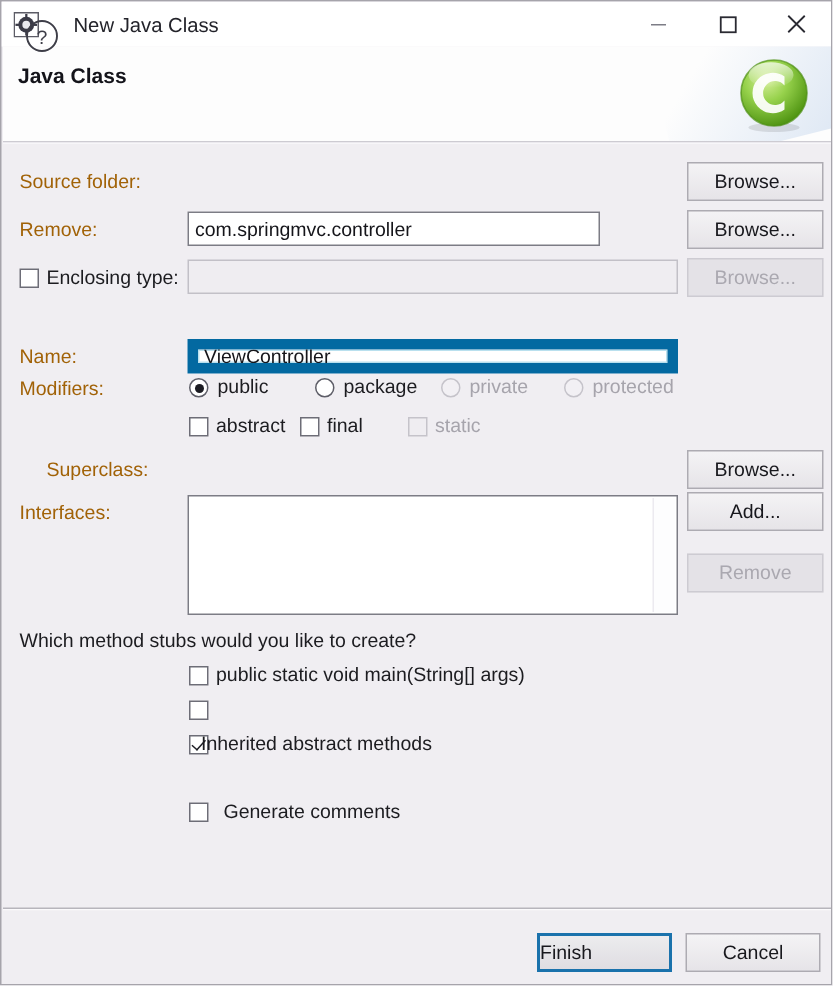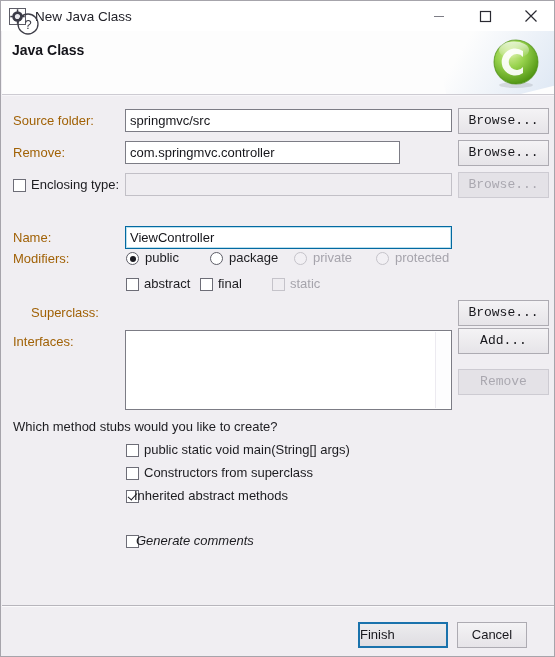--- a/index.html
+++ b/index.html
@@ -24,20 +24,21 @@
 
   
   .titlebar {
     position: absolute;
     left: 0; top: 0;
     width: 100%;
     height: 30px;
     background: #ffffff;
     display: flex;
     align-items: center;
+    gap: 14px;
   }
   .title-icon {
     margin-left: 8px;
     width: 17px; height: 17px;
     position: relative;
     flex: none;
   }
   .title-text {
     margin-left: 9px;
     font-size: 13.5px;
@@ -134,36 +135,36 @@
     border: 1px solid #7c7c85;
     box-sizing: border-box;
     font-family: "Liberation Sans", sans-serif;
     font-size: 13px;
     color: #15151a;
     padding: 0 4px;
     line-height: 21px;
     outline: none;
   }
   .field.focused {
-    border: 1px solid #0369a1;
+    border: 7px solid #0369a1;
     box-shadow: inset 0 0 0 1px #b9e0ee;
   }
   .field.disabled {
     background: #efedf1;
     border: 1px solid #c2c0c7;
     color: #a3a1a8;
   }
 
   .btn {
     position: absolute;
     height: 26px;
     background: linear-gradient(180deg, #f4f3f5 0%, #e6e4e8 100%);
     border: 1px solid #adabb2;
     box-sizing: border-box;
-    font-family: Liberation Mono, monospace;
+    font-family: Liberation Sans, sans-serif;
     font-size: 13px;
     color: #18181d;
     text-align: center;
     line-height: 24px;
     cursor: default;
     padding: 0;
   }
   .btn.disabled {
     background: #e4e2e7;
     border: 1px solid #cdcbd2;
@@ -281,21 +282,21 @@
     font-size: 13px;
     color: #18181d;
     line-height: 22px;
     text-align: left;
     cursor: default;
     padding: 0;
   }
   .btn-cancel {
     position: absolute;
     left: 456px; top: 621px;
-    width: 70px; height: 26px;
+    width: 90px; height: 26px;
     background: linear-gradient(180deg, #f4f3f5 0%, #e6e4e8 100%);
     border: 1px solid #adabb2;
     box-sizing: border-box;
     font-family: "Liberation Sans", sans-serif;
     font-size: 13px;
     color: #18181d;
     line-height: 24px;
     text-align: center;
     cursor: default;
     padding: 0;
@@ -361,21 +362,20 @@
         <ellipse cx="24" cy="13" rx="15" ry="8.5" fill="url(#gloss)"></ellipse>
       </svg>
     </div>
   </div>
   <div class="hdr-sep"></div>
   <div class="hdr-sep2"></div>
 
   <div class="body">
 
     <span class="lbl" style="left:11px; top:17px;">Source folder:</span>
-    <input class="field" style="left: 123px; top: 13px; width: 327px;" type="text" value="springmvc/src">
     <button class="btn" style="left:456px; top:12px; width:91px;">Browse...</button>
 
     <span class="lbl" style="left:11px; top:49px;">Remove:</span>
     <input class="field" style="left: 123px; top: 45px; width: 275px;" type="text" value="com.springmvc.controller">
     <button class="btn" style="left:456px; top:44px; width:91px;">Browse...</button>
 
     <span class="cb" style="left:11px; top:83px;"></span>
     <span class="opt-lbl" style="left:29px; top:81px;">Enclosing type:</span>
     <input class="field disabled" style="left: 123px; top: 77px; width: 327px;" type="text" disabled="" value="">
     <button class="btn disabled" style="left:456px; top:76px; width:91px;">Browse...</button>
@@ -415,28 +415,27 @@
     </div>
     <button class="btn" style="left:456px; top:232px; width:91px;">Add...</button>
     <button class="btn disabled" style="left:456px; top:273px; width:91px;">Remove</button>
 
     <span class="qtext" style="left:11px; top:323px;">Which method stubs would you like to create?</span>
 
     <span class="cb" style="left:124px; top:348px;"></span>
     <span class="opt-lbl" style="left:142px; top:346px;">public static void main(String[] args)</span>
 
     <span class="cb" style="left:124px; top:371px;"></span>
-    <span class="opt-lbl" style="left:142px; top:369px;">Constructors from superclass</span>
 
     <span class="cb checked" style="left:124px; top:394px;"></span>
     <span class="opt-lbl" style="left:132px; top:392px;">Inherited abstract methods</span>
 
 
     <span class="cb" style="left:124px; top:439px;"></span>
-    <span class="opt-lbl" style="left:134px; top:437px;font-style:italic;">Generate comments</span>
+    <span class="opt-lbl" style="left:147px; top:437px;">Generate comments</span>
 
   </div>
 
   <div class="foot-sep"></div>
   <div class="foot-sep2"></div>
   <div class="footer"></div>
 
   <span class="help-icon">
     <svg width="24" height="24" viewBox="0 0 24 24">
       <circle cx="12" cy="12" r="10" fill="none" stroke="#3e3e48" stroke-width="1.3"></circle>

